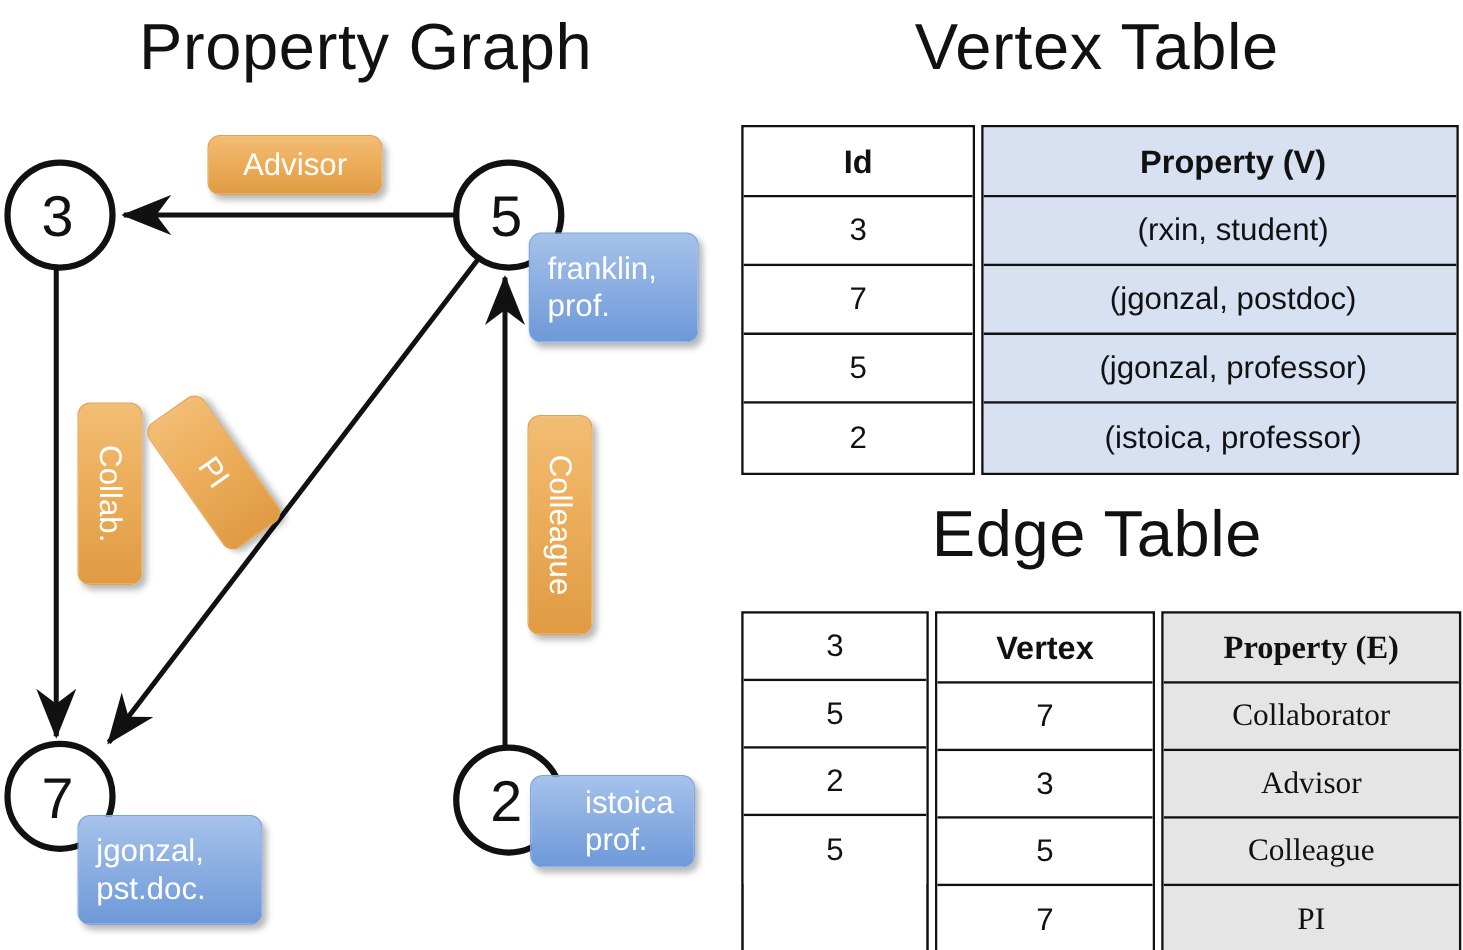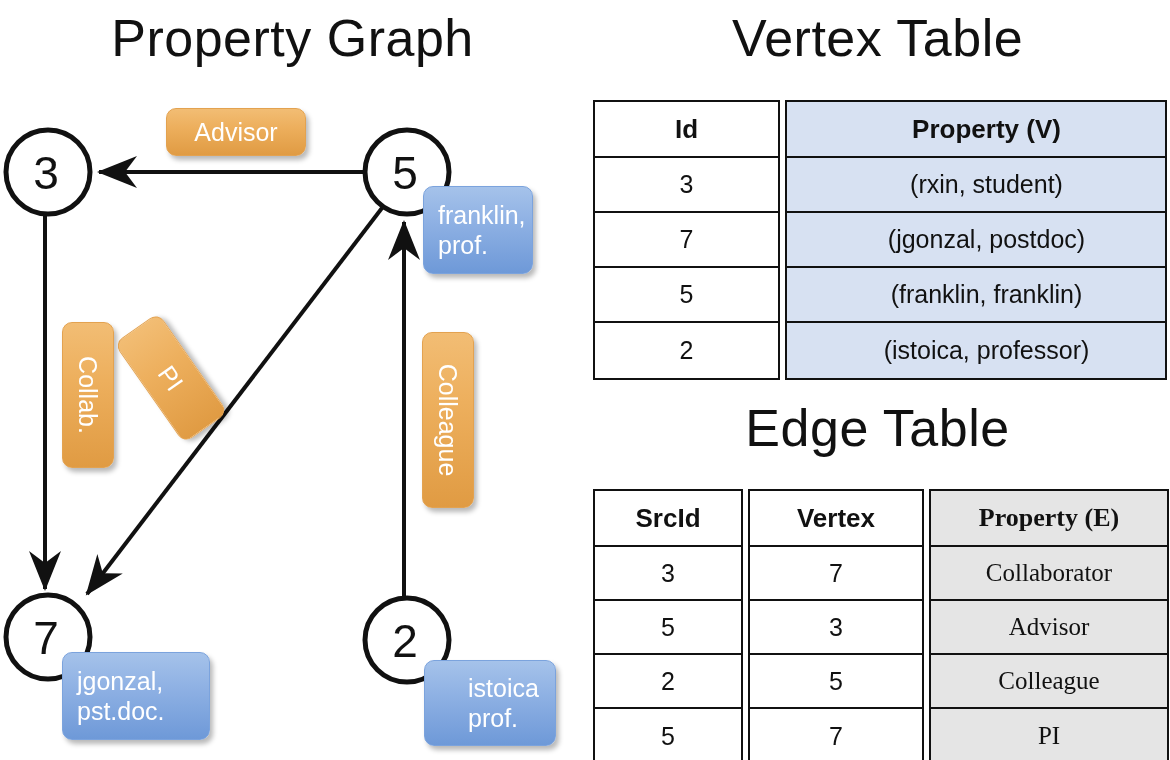--- a/index.html
+++ b/index.html
@@ -72,23 +72,23 @@
     padding: 6px 0 6px 14px;
   }
   .callout.orange {
     background: linear-gradient(to bottom, #f2bd74 0%, #edaf5d 40%, #e09b43 100%);
     border: 1px solid #e3a250;
   }
   .callout .txt { white-space: pre-line; display: block; }
 
   
   #box-rxin     { left: 62px;  top: 186px; width: 136px; height: 88px; }
-  #box-franklin { left: 423px; top: 186px; width: 110px; height: 88px; }
+  #box-franklin { left: 423px; top: 186px; width: 136px; height: 88px; }
   #box-jgonzal  { left: 62px;  top: 652px; width: 148px; height: 88px; }
-  #box-istoica  { left: 424px; top: 660px; width: 132px; height: 86px; padding-left: 43px; }
+  #box-istoica  { left: 424px; top: 620px; width: 132px; height: 74px; padding-left: 43px; }
 
   
   #box-advisor {
     left: 166px; top: 108px; width: 140px; height: 48px;
     justify-content: center;
   }
   #box-collab {
     left: 62px; top: 322px; width: 52px; height: 146px;
     justify-content: center; align-items: center;
   }
@@ -226,28 +226,27 @@
       <div class="cell head">Id</div>
       <div class="cell">3</div>
       <div class="cell">7</div>
       <div class="cell">5</div>
       <div class="cell last">2</div>
     </div>
     <div class="col blue">
       <div class="cell head">Property (V)</div>
       <div class="cell">(rxin, student)</div>
       <div class="cell">(jgonzal, postdoc)</div>
-      <div class="cell">(franklin, franklin)</div>
+      <div class="cell">(jgonzal, professor)</div>
       <div class="cell last">(istoica, professor)</div>
     </div>
   </div>
 
   <div class="tbl" id="edge-table">
     <div class="col white srcid">
-      <div class="cell head">SrcId</div>
       <div class="cell">3</div>
       <div class="cell">5</div>
       <div class="cell">2</div>
       <div class="cell last">5</div>
     </div>
     <div class="col white dstid">
       <div class="cell head">Vertex</div>
       <div class="cell">7</div>
       <div class="cell">3</div>
       <div class="cell">5</div>

